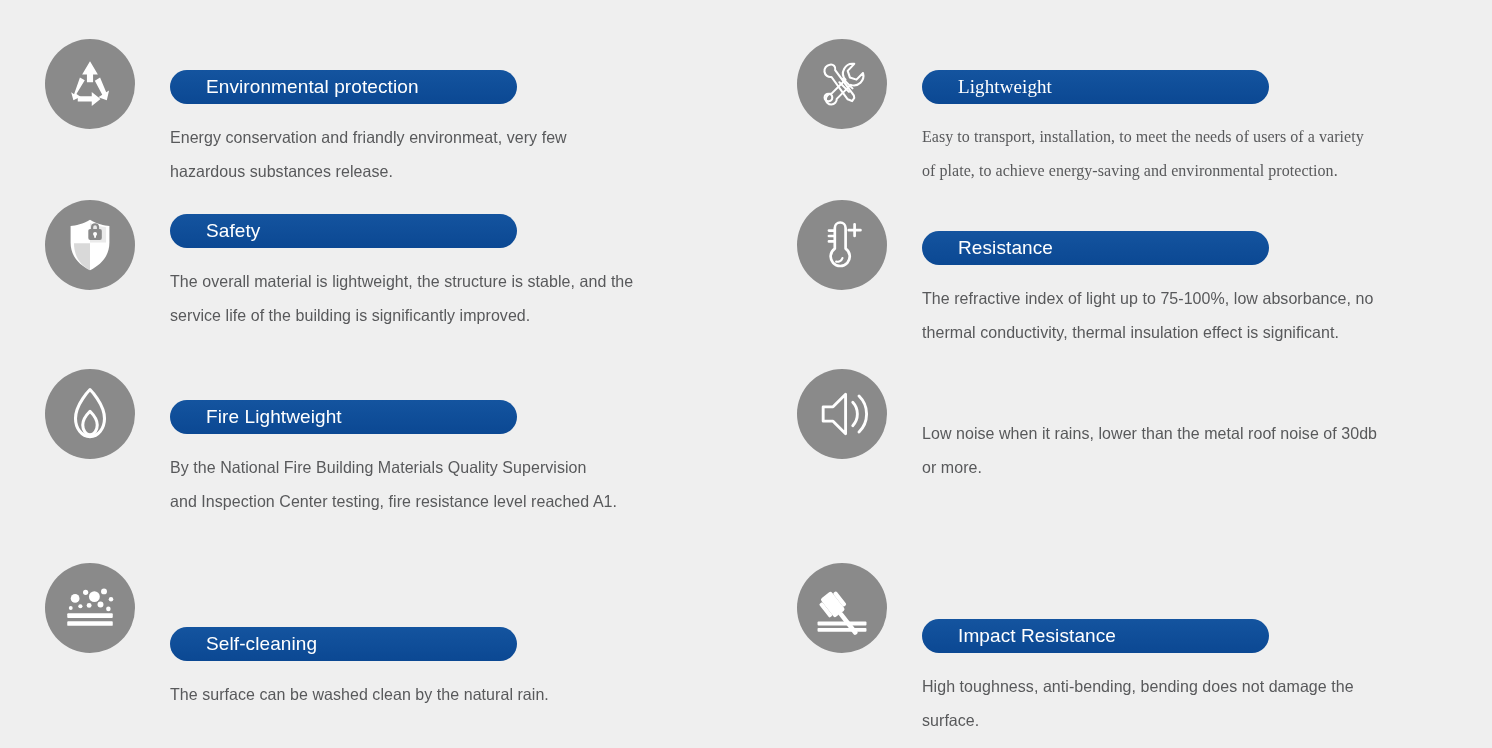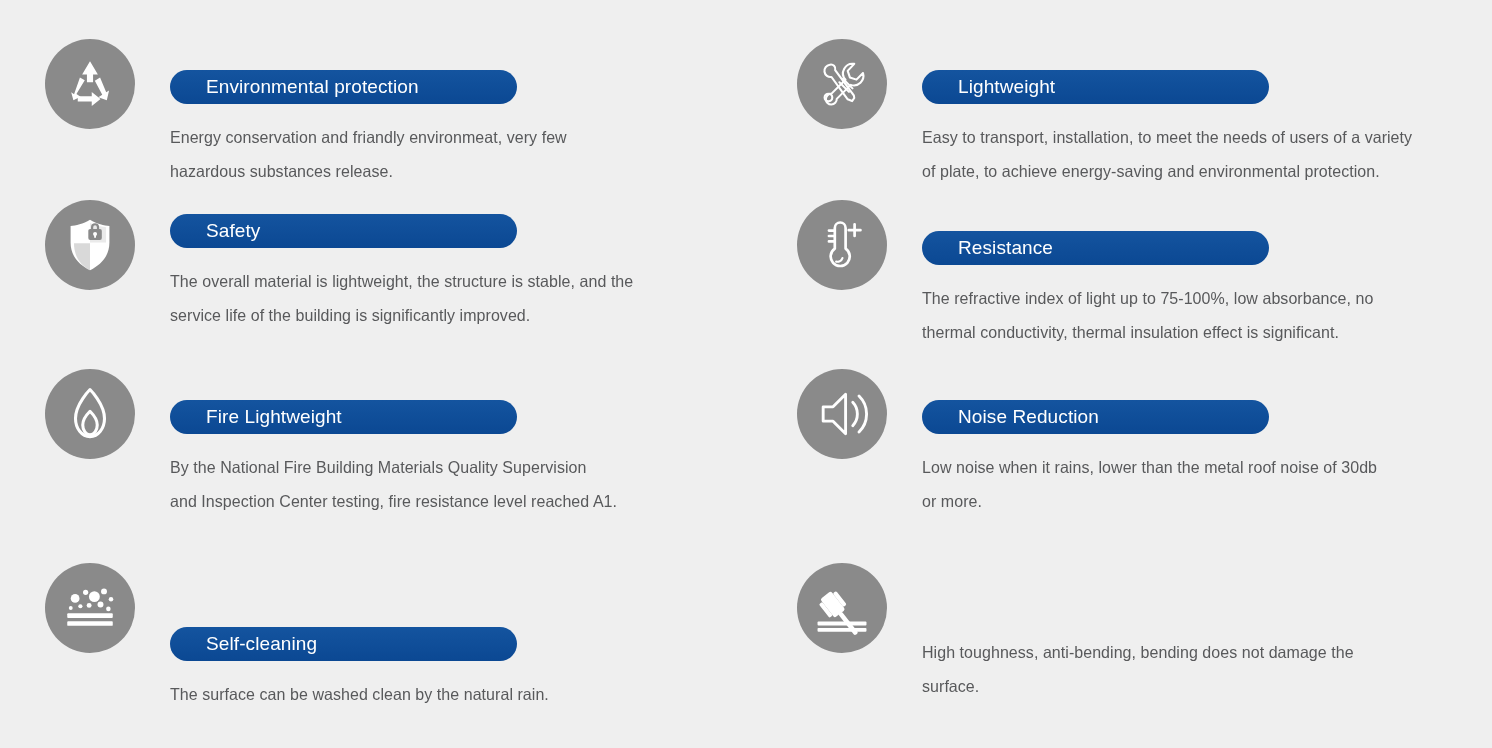--- a/index.html
+++ b/index.html
@@ -141,21 +141,21 @@
   <div class="column" id="col-right">
       <div class="feature" style="top: 39px;">
         <div class="icon-badge">
     <svg width="56" height="56" viewBox="0 0 64 64" fill="none" stroke="#fff" stroke-width="2.4" stroke-linejoin="round" stroke-linecap="round">
       <path d="M46 9 a11 11 0 0 0 -10 18.2 L20 43 a6.2 6.2 0 1 0 6 6 L42 33 A11 11 0 0 0 56 19.5 L48.5 27 L41 24.5 L38.5 17 Z"></path>
       <circle cx="16.5" cy="47.5" r="4.4"></circle>
       <path d="M18 10 a5 5 0 0 1 6.2 6.2 L44 43 a6 6 0 0 1 2 5 l-2.5 3.5 -5-2 L20 24 A5 5 0 0 1 18 10 Z"></path>
       <path d="M29 30 L40 41 M33 26 L44 37"></path>
     </svg>
         </div>
-        <div class="feature-body" style="top: 31px;">
+        <div class="feature-body" style="top: 31px; font-family: Liberation Serif, serif;">
           <div class="pill">Lightweight</div>
           <div class="desc">
             <span class="line">Easy to transport, installation, to meet the needs of users of a variety</span>
             <span class="line">of plate, to achieve energy-saving and environmental protection.</span>
           </div>
         </div>
       </div>
       <div class="feature" style="top: 200px;">
         <div class="icon-badge">
     <svg width="54" height="58" viewBox="0 0 60 64" fill="none" stroke="#fff" stroke-width="3" stroke-linecap="round" stroke-linejoin="round">
@@ -175,41 +175,41 @@
       </div>
       <div class="feature" style="top: 369px;">
         <div class="icon-badge">
     <svg width="52" height="54" viewBox="0 0 58 60" fill="none" stroke="#fff" stroke-width="3.2" stroke-linejoin="round" stroke-linecap="round">
       <path d="M8 22 L19 22 L33 8 L33 52 L19 38 L8 38 Z"></path>
       <path d="M41 17 a19 19 0 0 1 0 26"></path>
       <path d="M48 10 a28 28 0 0 1 0 40"></path>
     </svg>
         </div>
         <div class="feature-body" style="top: 31px;">
-          <div class="pill">Noise Reduction</div>
           <div class="desc">
             <span class="line">Low noise when it rains, lower than the metal roof noise of 30db</span>
             <span class="line">or more.</span>
           </div>
         </div>
       </div>
       <div class="feature" style="top: 563px;">
         <div class="icon-badge">
     <svg width="58" height="54" viewBox="0 0 64 58" fill="#fff">
       <g transform="rotate(-38 32 26)">
         <rect x="17" y="6" width="15" height="26" rx="2.4"></rect>
         <rect x="12.5" y="9.5" width="4.6" height="19" rx="1.6"></rect>
         <rect x="32" y="9.5" width="4.6" height="19" rx="1.6"></rect>
         <rect x="22.5" y="31" width="5" height="30" rx="2"></rect>
       </g>
       <rect x="5" y="44" width="54" height="4.2" rx="1"></rect>
       <rect x="5" y="51" width="54" height="4.2" rx="1"></rect>
     </svg>
         </div>
         <div class="feature-body" style="top: 56px;">
+          <div class="pill">Impact Resistance</div>
           <div class="desc">
             <span class="line">High toughness, anti-bending, bending does not damage the</span>
             <span class="line">surface.</span>
           </div>
         </div>
       </div>
     </div>
 </div>
 
 </body></html>

